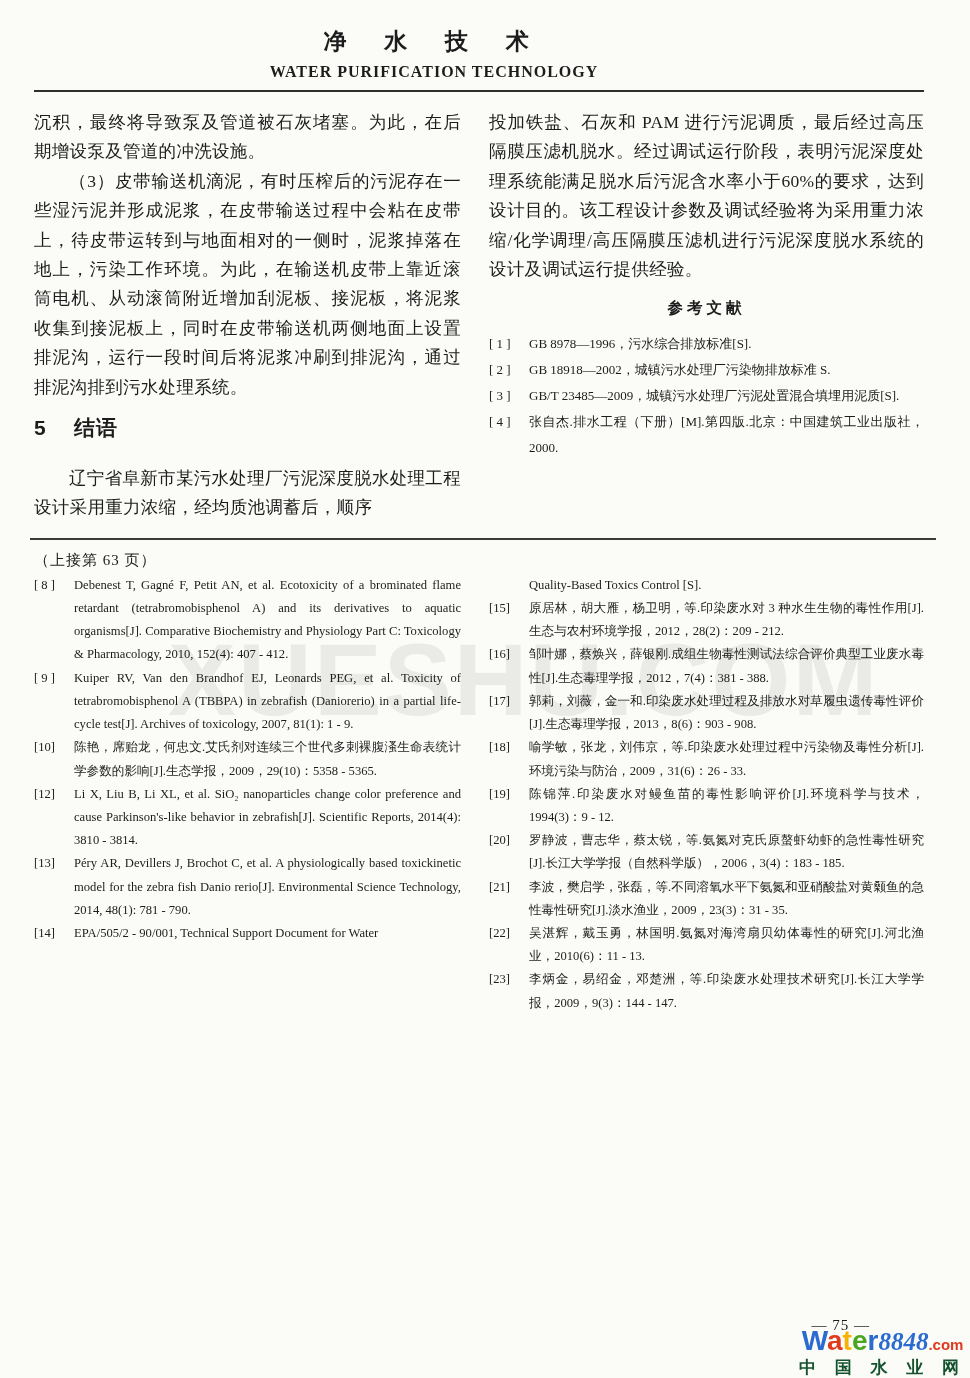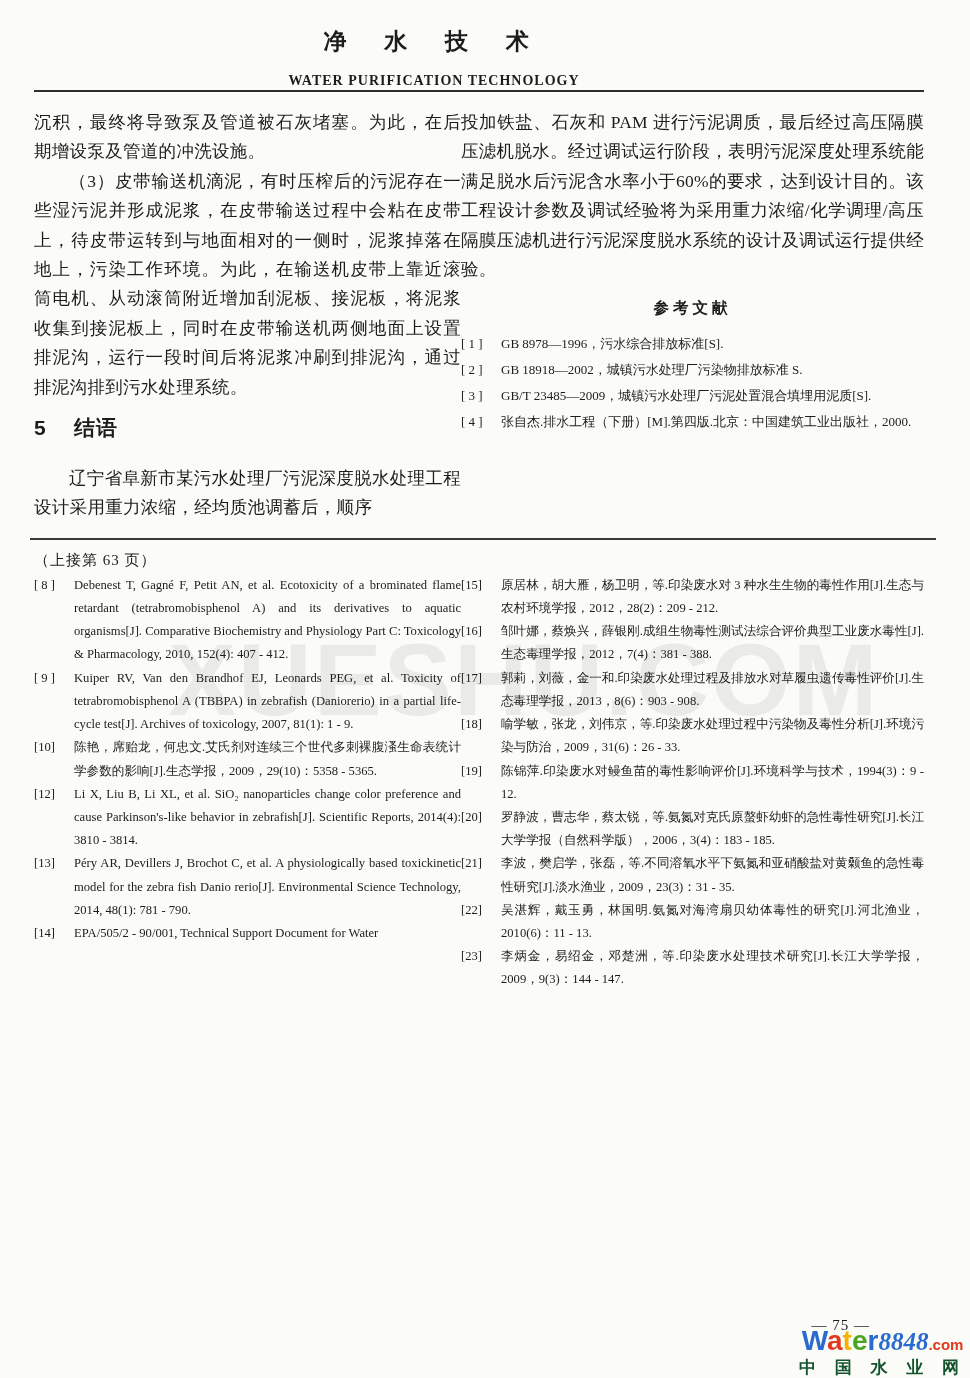--- a/index.html
+++ b/index.html
@@ -16,26 +16,26 @@
     position:absolute;top:622px;left:168px;z-index:0;
     font-family:"Liberation Sans","DejaVu Sans",sans-serif;
     font-size:102px;font-weight:bold;color:rgba(120,120,115,0.13);
     letter-spacing:2px;white-space:nowrap;user-select:none;
   }
   .content{position:relative;z-index:1;padding:0 46px 0 34px;}
   
   .header{position:relative;height:90px;border-bottom:2.5px solid #2e2e2c;}
   .jtitles{position:absolute;left:0;right:90px;top:26px;text-align:center;}
   .jtitle-cn{font-size:23px;font-weight:bold;letter-spacing:16px;}
-  .jtitle-en{font-size:14px;font-weight:bold;letter-spacing:1px;margin-top:16px;}
+  .jtitle-en{font-size:16px;font-weight:bold;letter-spacing:1px;margin-top:6px;}
   .vol-block{position:absolute;right:34px;top:28px;text-align:center;width:170px;}
   .vol{font-size:17px;font-weight:bold;}
   .vdate{font-size:13px;font-weight:bold;margin-top:8px;}
   
-  .cols{display:flex;}
+  .cols{display:flex;gap:28px;}
   .col-l{width:427px;flex:none;}
   .col-r{flex:1;min-width:0;}
   
   .top-section{margin-top:16px;}
   .para{
     font-size:17.5px;line-height:29.4px;text-align:justify;
     text-justify:inter-ideograph;margin:0;letter-spacing:0.3px;
   }
   .indent{text-indent:2em;}
   .sec-heading{margin:12px 0 22px 0;font-size:21px;font-weight:bold;
@@ -159,20 +159,21 @@
                 <span class="ref-text">Péry AR, Devillers J, Brochot C, et al. A physiologically based toxickinetic model for the zebra fish Danio rerio[J]. Environmental Science Technology, 2014, 48(1): 781 - 790.</span>
               </div>
 
               <div class="ref-item">
                 <span class="ref-label">[14]</span>
                 <span class="ref-text">EPA/505/2 - 90/001, Technical Support Document for Water</span>
               </div>
             </div>
         </div>
         <div class="col-r">
+          <div class="cont-line">Quality-Based Toxics Control [S].</div>
           <div class="ref-list refs-bottom">
 
               <div class="ref-item">
                 <span class="ref-label">[15]</span>
                 <span class="ref-text">原居林，胡大雁，杨卫明，等.印染废水对 3 种水生生物的毒性作用[J].生态与农村环境学报，2012，28(2)：209 - 212.</span>
               </div>
 
               <div class="ref-item">
                 <span class="ref-label">[16]</span>
                 <span class="ref-text">邹叶娜，蔡焕兴，薛银刚.成组生物毒性测试法综合评价典型工业废水毒性[J].生态毒理学报，2012，7(4)：381 - 388.</span>

